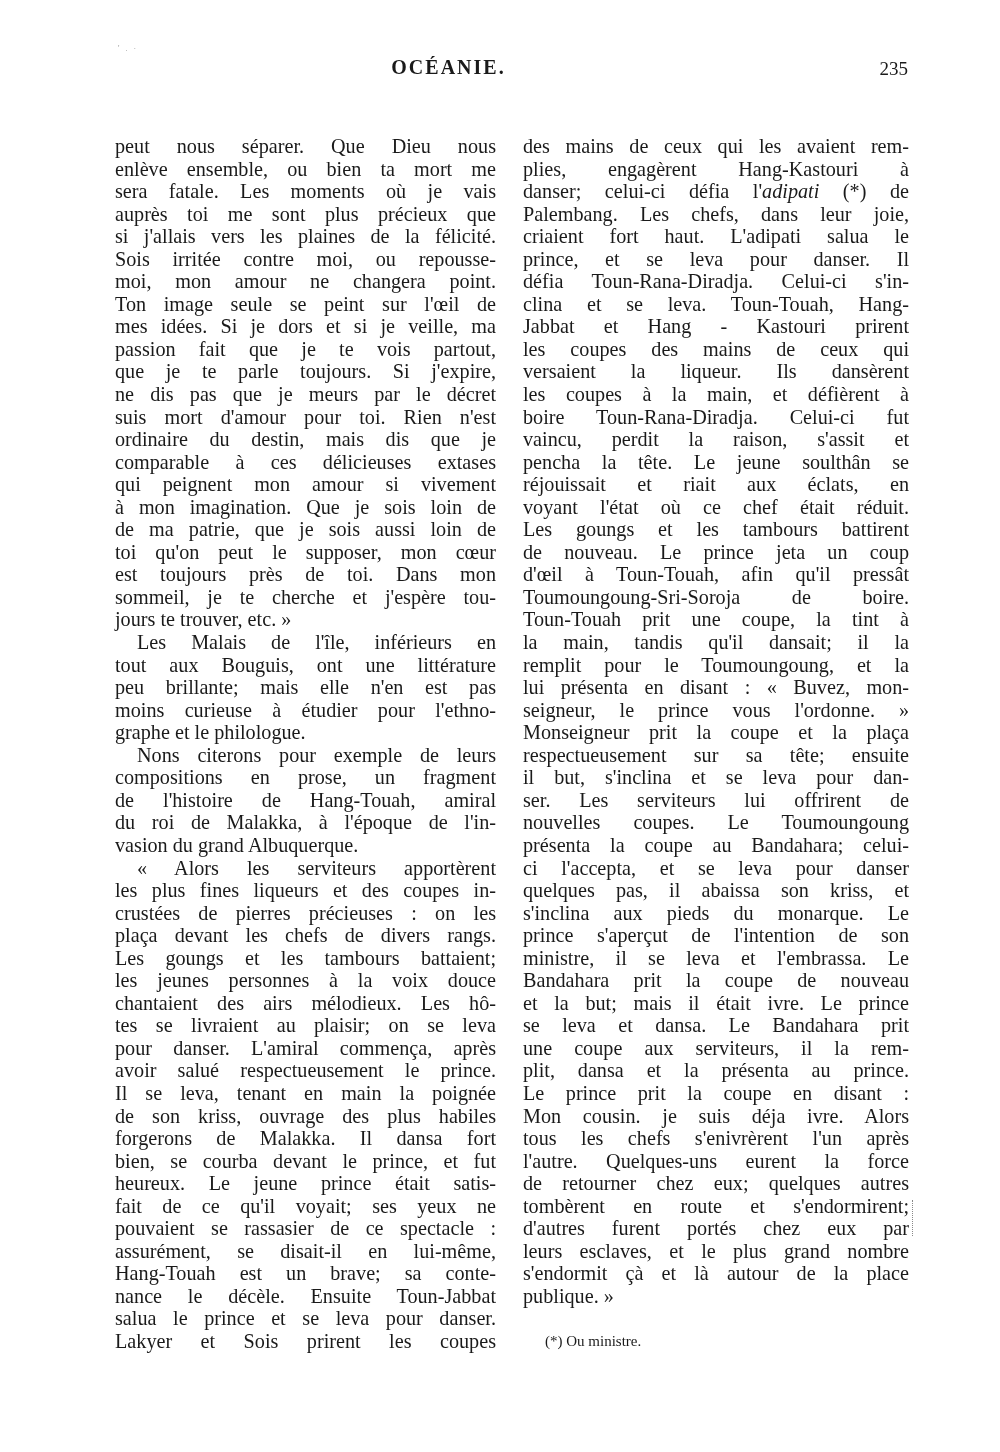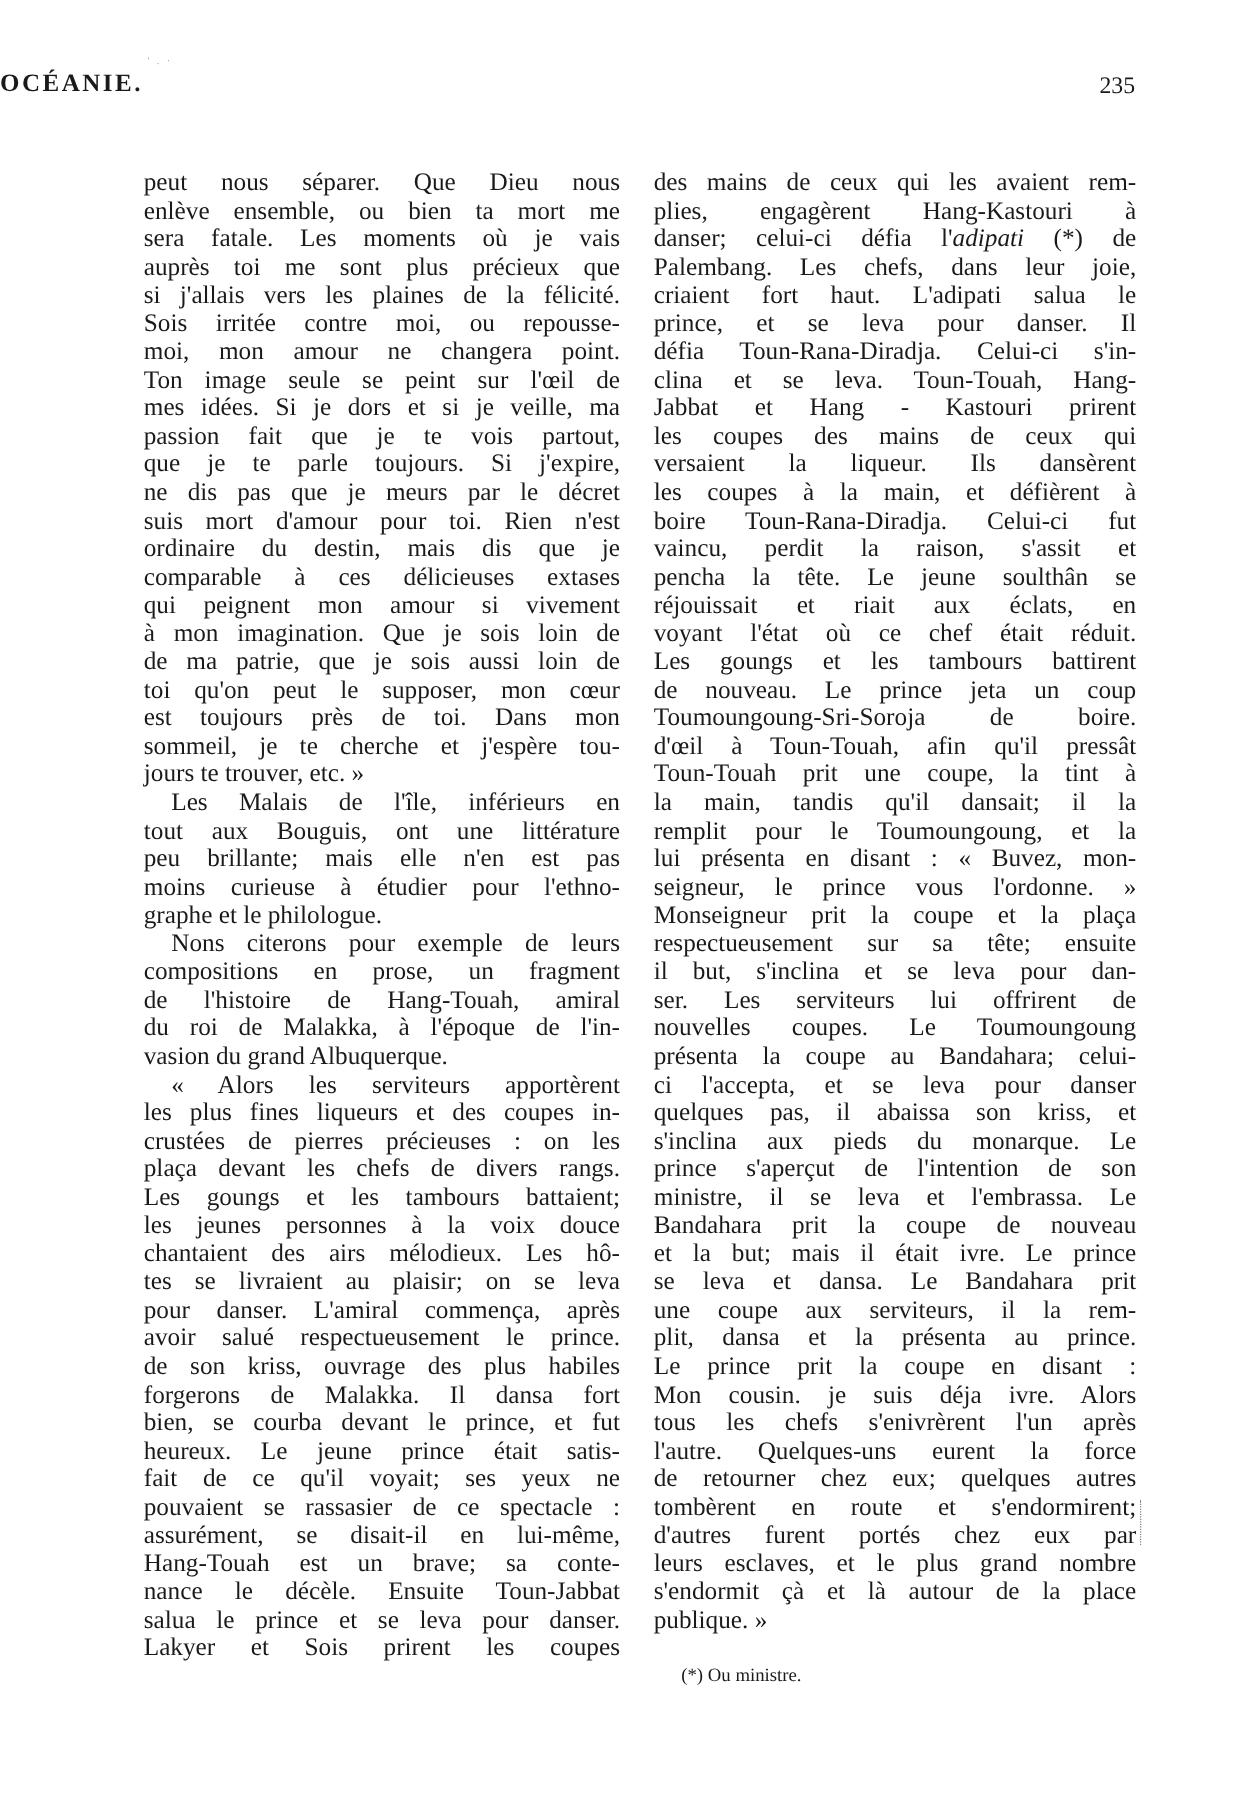--- a/index.html
+++ b/index.html
@@ -20,21 +20,21 @@
       top: 56px;
       left: 0;
       width: 1000px;
       height: 30px;
     }
     .running-title {
       position: absolute;
       left: 0;
       width: 897px;
       top: 0;
-      text-align: left;
+      text-align: center;
       font-size: 20px;
       font-weight: bold;
       letter-spacing: 2px;
     }
     .page-number {
       position: absolute;
       right: 92px;
       top: 2px;
       font-size: 19px;
       font-weight: normal;
@@ -133,20 +133,21 @@
     <span class="line indent">« Alors les serviteurs apportèrent</span>
     <span class="line">les plus fines liqueurs et des coupes in-</span>
     <span class="line">crustées de pierres précieuses : on les</span>
     <span class="line">plaça devant les chefs de divers rangs.</span>
     <span class="line">Les goungs et les tambours battaient;</span>
     <span class="line">les jeunes personnes à la voix douce</span>
     <span class="line">chantaient des airs mélodieux. Les hô-</span>
     <span class="line">tes se livraient au plaisir; on se leva</span>
     <span class="line">pour danser. L'amiral commença, après</span>
     <span class="line">avoir salué respectueusement le prince.</span>
+    <span class="line">Il se leva, tenant en main la poignée</span>
     <span class="line">de son kriss, ouvrage des plus habiles</span>
     <span class="line">forgerons de Malakka. Il dansa fort</span>
     <span class="line">bien, se courba devant le prince, et fut</span>
     <span class="line">heureux. Le jeune prince était satis-</span>
     <span class="line">fait de ce qu'il voyait; ses yeux ne</span>
     <span class="line">pouvaient se rassasier de ce spectacle :</span>
     <span class="line">assurément, se disait-il en lui-même,</span>
     <span class="line">Hang-Touah est un brave; sa conte-</span>
     <span class="line">nance le décèle. Ensuite Toun-Jabbat</span>
     <span class="line">salua le prince et se leva pour danser.</span>
@@ -165,22 +166,22 @@
     <span class="line">les coupes des mains de ceux qui</span>
     <span class="line">versaient la liqueur. Ils dansèrent</span>
     <span class="line">les coupes à la main, et défièrent à</span>
     <span class="line">boire Toun-Rana-Diradja. Celui-ci fut</span>
     <span class="line">vaincu, perdit la raison, s'assit et</span>
     <span class="line">pencha la tête. Le jeune soulthân se</span>
     <span class="line">réjouissait et riait aux éclats, en</span>
     <span class="line">voyant l'état où ce chef était réduit.</span>
     <span class="line">Les goungs et les tambours battirent</span>
     <span class="line">de nouveau. Le prince jeta un coup</span>
+    <span class="line">d'œil à Toun-Touah, afin qu'il pressât</span>
     <span class="line">Toumoungoung-Sri-Soroja de boire.</span>
-    <span class="line">d'œil à Toun-Touah, afin qu'il pressât</span>
     <span class="line">Toun-Touah prit une coupe, la tint à</span>
     <span class="line">la main, tandis qu'il dansait; il la</span>
     <span class="line">remplit pour le Toumoungoung, et la</span>
     <span class="line">lui présenta en disant : « Buvez, mon-</span>
     <span class="line">seigneur, le prince vous l'ordonne. »</span>
     <span class="line">Monseigneur prit la coupe et la plaça</span>
     <span class="line">respectueusement sur sa tête; ensuite</span>
     <span class="line">il but, s'inclina et se leva pour dan-</span>
     <span class="line">ser. Les serviteurs lui offrirent de</span>
     <span class="line">nouvelles coupes. Le Toumoungoung</span>

